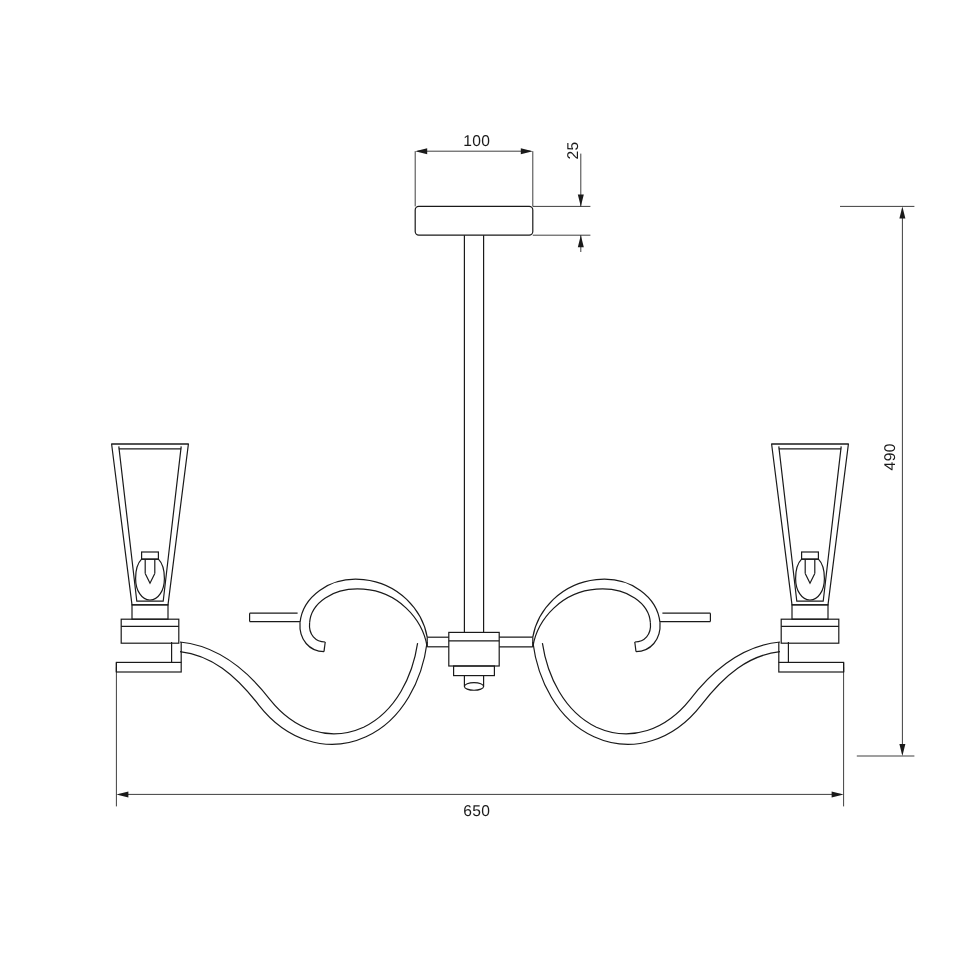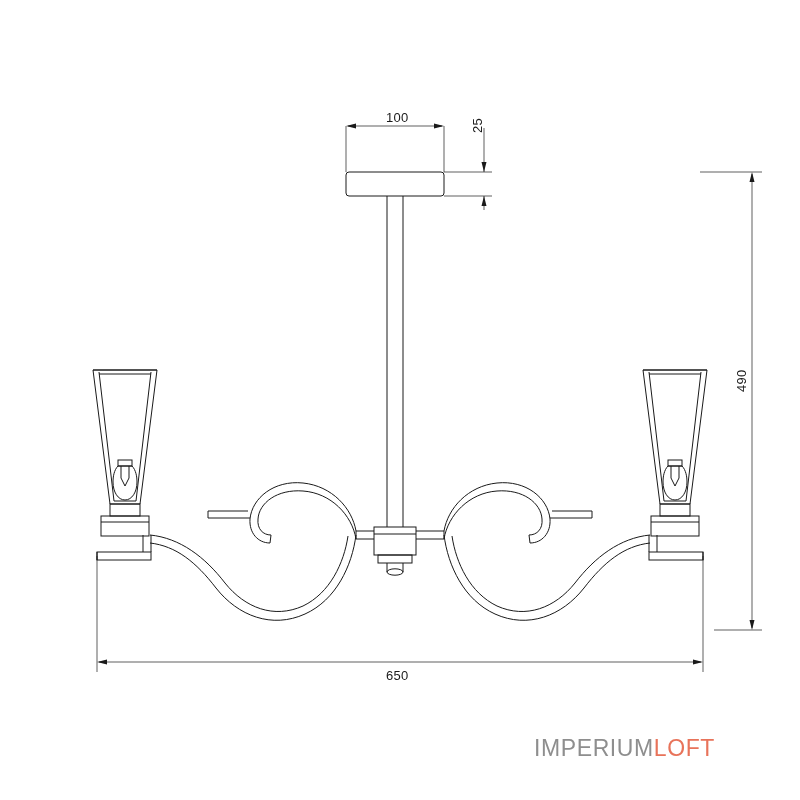--- a/index.html
+++ b/index.html
@@ -211,15 +211,14 @@
       </g>
 
     </g>
   </svg>
 
   <div class="dim-label" id="lbl-100">100</div>
   <div class="dim-label" id="lbl-25">25</div>
   <div class="dim-label" id="lbl-490">490</div>
   <div class="dim-label" id="lbl-650">650</div>
 
-  <div id="watermark"><span id="wm-imperium">IMPERIUM</span><span id="wm-loft">LOFT</span></div>
 
 </div>
 
 </body></html>

